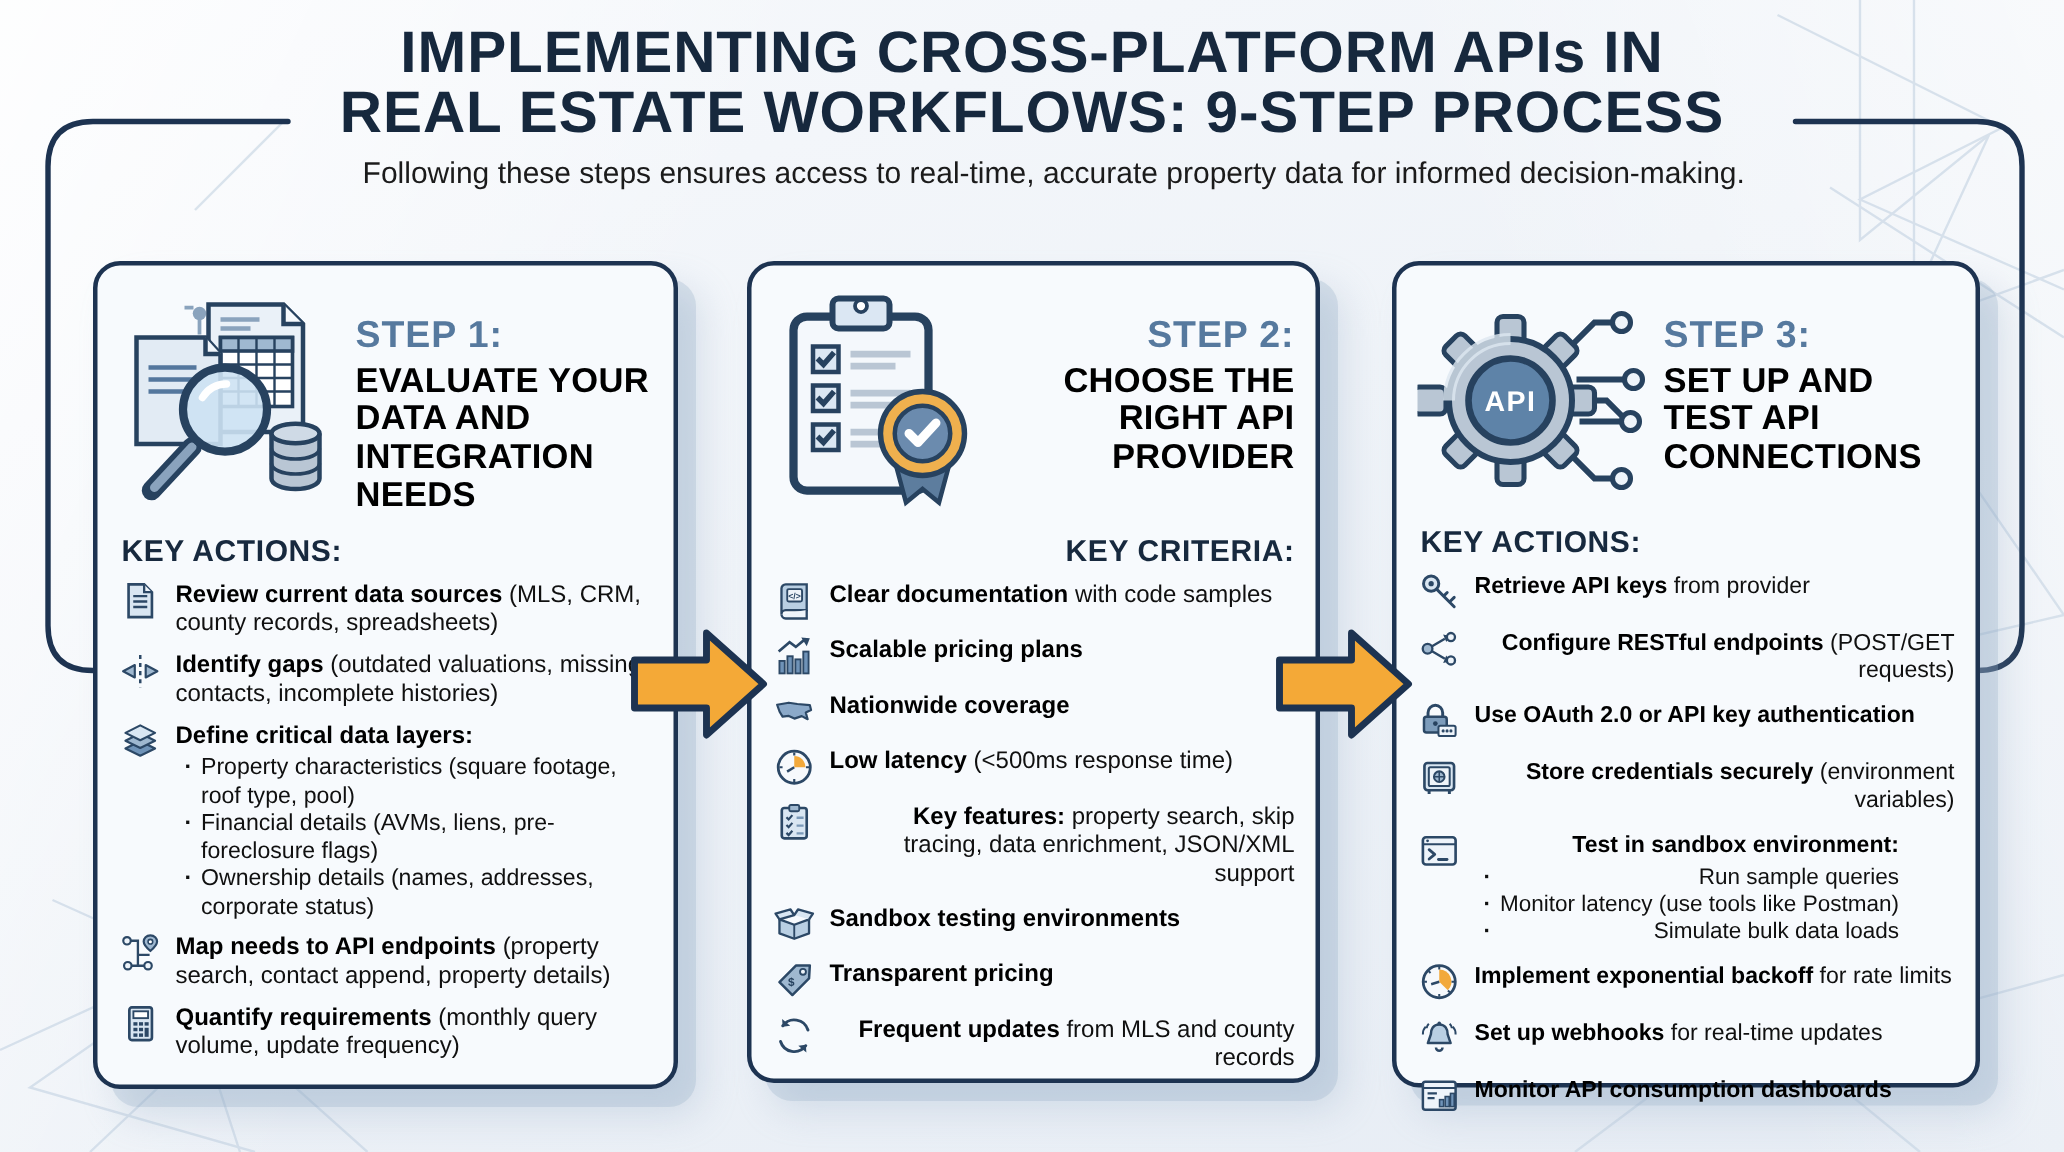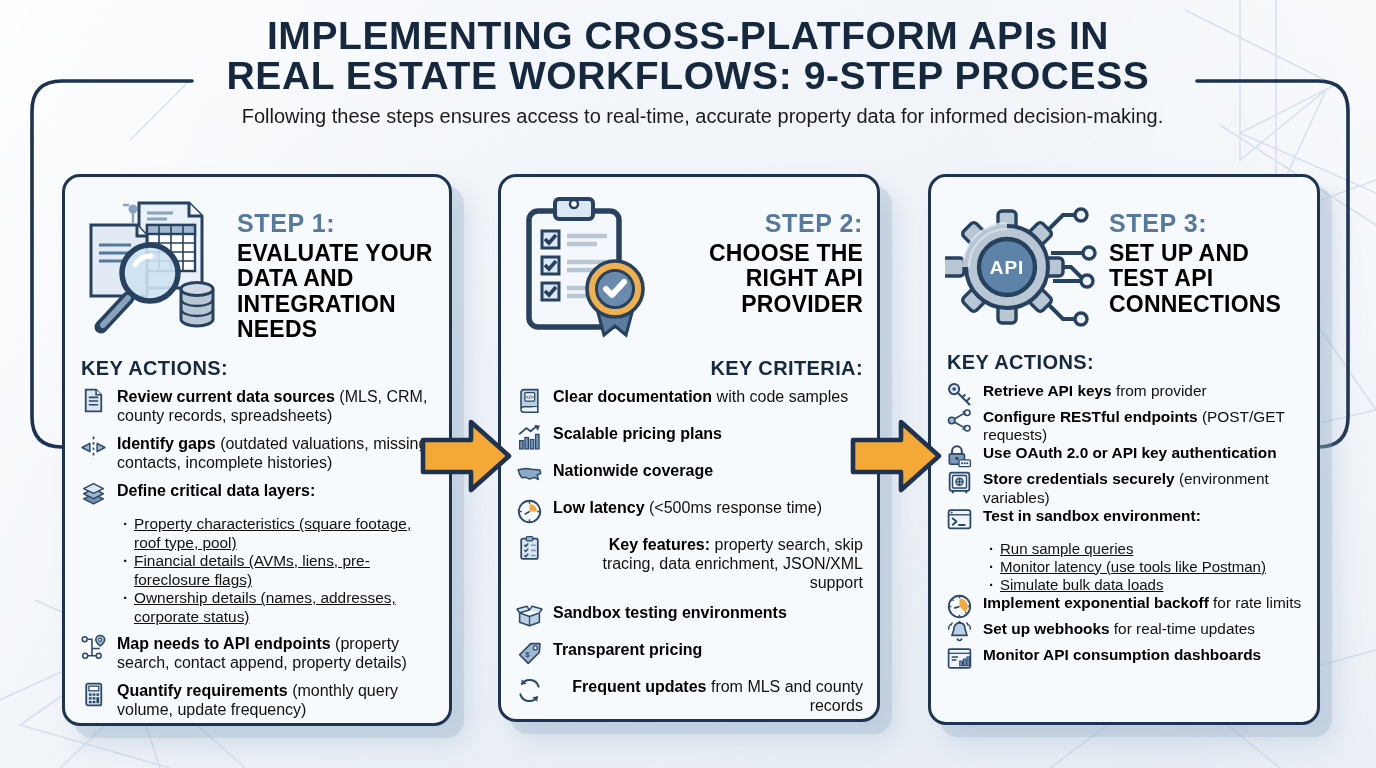--- a/index.html
+++ b/index.html
@@ -25,27 +25,27 @@
 
   .hero-row{display:flex;align-items:flex-start;gap:6px;}
   .hero-ic{flex:0 0 auto;}
   .step-head{margin-top:18px;}
   .step-label{color:#56799e;font-size:25px;font-weight:bold;letter-spacing:.6px;}
   .step-title{color:#000000;font-size:23px;font-weight:bold;line-height:1.1;margin-top:3px;letter-spacing:.2px;}
 
   .section-label{font-size:20px;font-weight:bold;color:#17293e;letter-spacing:.4px;margin:8px 0 8px 2px;}
 
   ul.items{display:flex;flex-direction:column;margin:0;padding:0;list-style:none;}
-  .card1 ul.items{gap:9px;align-items:center;} .card2 ul.items{gap:11px;} .card3 ul.items{gap:0;}
+  .card1 ul.items{gap:9px;align-items:center;} .card2 ul.items{gap:11px;} .card3 ul.items{gap:12px;text-align:right;}
   li.item{display:flex;gap:9px;align-items:flex-start;font-size:16px;line-height:1.18;color:#101010;}
   .card3 li.item{font-size:15.4px;}
   li.item .ic{flex:0 0 auto;width:29px;height:27px;margin-top:-1px;}
   li.item .ic svg{width:100%;height:100%;display:block;}
   li.item b{color:#000;}
-  ul.subs{margin:15px 0 0 4px;padding:0;list-style:none;text-decoration:underline;}
+  ul.subs{margin:3px 0 0 4px;padding:0;list-style:none;}
   ul.subs li{position:relative;padding-left:13px;font-size:15.4px;line-height:1.2;color:#101010;}
   .card3 ul.subs li{font-size:15px;}
   ul.subs li::before{content:"\00B7";position:absolute;left:2px;font-weight:bold;}
 
   .next-arrow{position:absolute;z-index:5;width:92px;height:76px;}
   .arrow1{left:420px;top:418px;} .arrow2{left:850px;top:418px;}
 </style>
 </head>
 <body>
 

